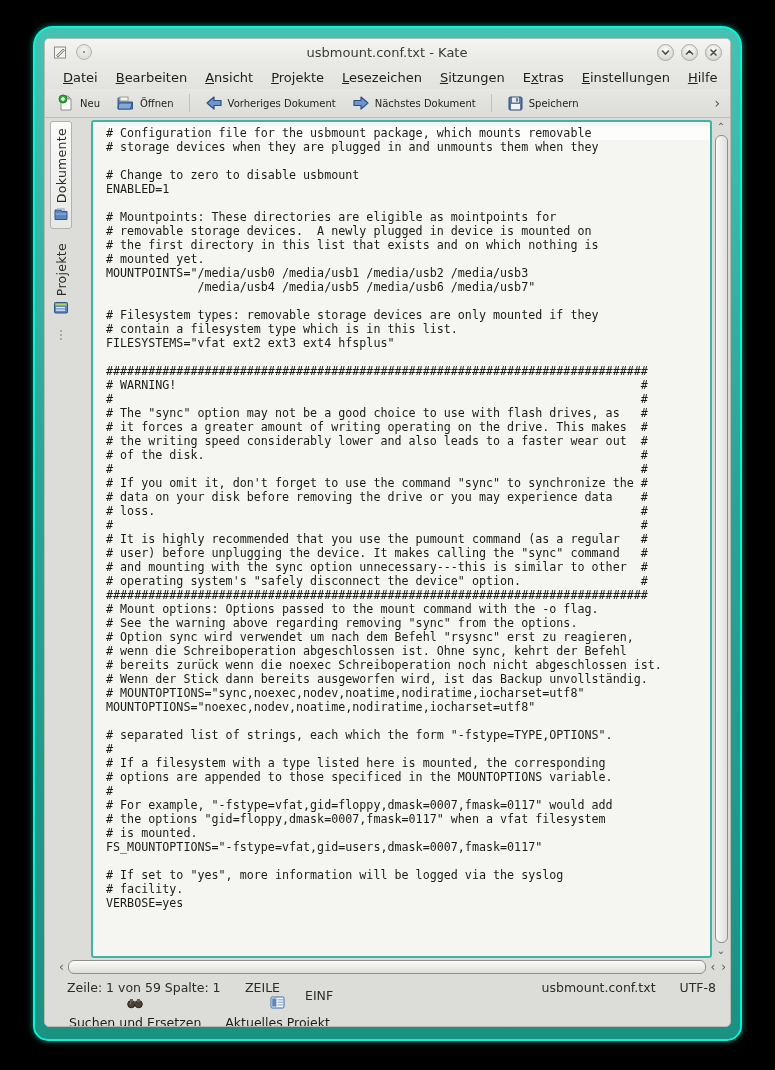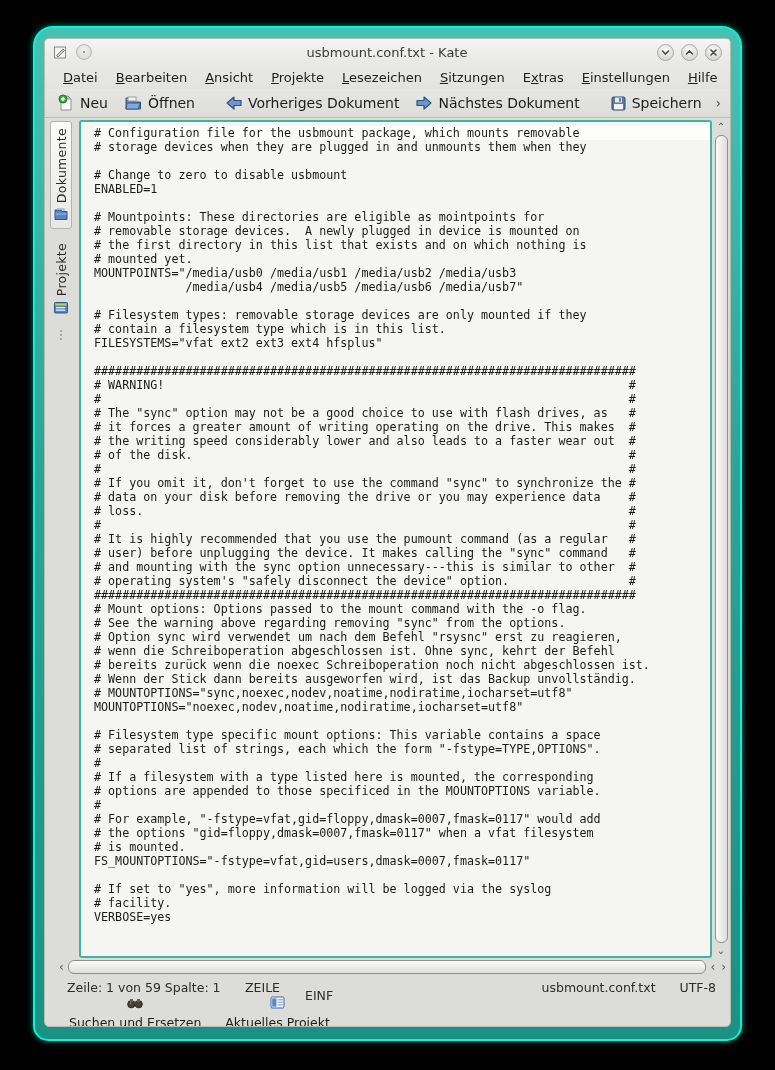--- a/index.html
+++ b/index.html
@@ -36,35 +36,35 @@
     display:flex;align-items:center;justify-content:center;box-sizing:border-box;}
   .dotbtn i{width:2px;height:2px;border-radius:50%;background:#777;}
   
   .menubar{height:24px;display:flex;align-items:center;gap:2px;padding:0 10px;
     background:linear-gradient(180deg,#e9e9e6,#e2e2df);font-size:13px;flex:0 0 auto;}
   .menu-item{padding:2px 8px;white-space:nowrap;}
   .menu-item u{text-decoration:underline;}
   
   .toolbar{height:28px;display:flex;align-items:center;padding:0 6px;gap:4px;
     background:linear-gradient(180deg,#e6e6e3,#dcdcd8);border-bottom:1px solid #bdbdb8;flex:0 0 auto;}
-  .tool-btn{display:flex;align-items:center;gap:5px;padding:2px 6px;font-size:14px;white-space:nowrap;border-radius:3px;}
+  .tool-btn{display:flex;align-items:center;gap:5px;padding:2px 6px;font-size:10px;white-space:nowrap;border-radius:3px;}
   .tool-sep{width:1px;height:18px;background:#c2c2bd;margin:0 5px;}
   .overflow{margin-left:auto;color:#55555  2;font-size:14px;padding:0 4px;color:#555;}
   
   .main{flex:1 1 auto;display:flex;min-height:0;}
   .tabbar{width:32px;flex:0 0 auto;display:flex;flex-direction:column;align-items:center;padding-top:3px;position:relative;}
   .side-tab{display:flex;flex-direction:column;align-items:center;gap:4px;padding:6px 2px;border-radius:3px;margin-bottom:8px;}
   .side-tab.active{background:linear-gradient(180deg,#fbfbfa,#e8e8e5);border:1px solid #b3b3ae;box-shadow:0 1px 1px rgba(255,255,255,.8) inset;}
   .side-tab .vtext{writing-mode:vertical-rl;transform:rotate(180deg);font-size:12.5px;color:#2a2a28;letter-spacing:.3px;}
   .grip{position:absolute;top:212px;left:50%;transform:translateX(-50%);display:flex;flex-direction:column;gap:2px;}
   .grip i{width:2px;height:2px;border-radius:50%;background:#9a9a96;}
   .editor-zone{flex:1 1 auto;display:flex;min-width:0;padding:2px 0 0 2px;}
   .editor{
     flex:1 1 auto;border:2px solid #3db4a4;border-radius:3px;background:#f5f5f2;
-    overflow:hidden;position:relative;box-sizing:border-box;
+    overflow:hidden;position:relative;box-sizing:border-box;margin-left:12px;
   }
   .code{position:absolute;left:13px;top:4px;right:0;
     font-family:"DejaVu Sans Mono","Liberation Mono",monospace;
     font-size:11.7px;line-height:14px;color:#1a1a18;}
   .line{height:14px;white-space:pre;}
   .line.current{background:#fdfdfc;box-shadow:0 0 0 1px #ececے e8;width:620px;}
   .vscroll{width:18px;flex:0 0 auto;display:flex;flex-direction:column;align-items:center;padding:1px 0;}
   .scroll-arrow{color:#5a5a57;font-size:10px;height:12px;line-height:12px;}
   .vthumb{flex:1 1 auto;width:11px;margin:2px 0;border-radius:6px;
     background:linear-gradient(90deg,#fbfbfa,#dededa);border:1px solid #8f8f8b;}
@@ -259,21 +259,20 @@
               <div class="line">#############################################################################</div>
               <div class="line"># Mount options: Options passed to the mount command with the -o flag.</div>
               <div class="line"># See the warning above regarding removing "sync" from the options.</div>
               <div class="line"># Option sync wird verwendet um nach dem Befehl "rsysnc" erst zu reagieren,</div>
               <div class="line"># wenn die Schreiboperation abgeschlossen ist. Ohne sync, kehrt der Befehl</div>
               <div class="line"># bereits zurück wenn die noexec Schreiboperation noch nicht abgeschlossen ist.</div>
               <div class="line"># Wenn der Stick dann bereits ausgeworfen wird, ist das Backup unvollständig.</div>
               <div class="line"># MOUNTOPTIONS="sync,noexec,nodev,noatime,nodiratime,iocharset=utf8"</div>
               <div class="line">MOUNTOPTIONS="noexec,nodev,noatime,nodiratime,iocharset=utf8"</div>
               <div class="line"></div>
-              <div class="line"># Filesystem type specific mount options: This variable contains a space</div>
               <div class="line"># separated list of strings, each which the form "-fstype=TYPE,OPTIONS".</div>
               <div class="line">#</div>
               <div class="line"># If a filesystem with a type listed here is mounted, the corresponding</div>
               <div class="line"># options are appended to those specificed in the MOUNTOPTIONS variable.</div>
               <div class="line">#</div>
               <div class="line"># For example, "-fstype=vfat,gid=floppy,dmask=0007,fmask=0117" would add</div>
               <div class="line"># the options "gid=floppy,dmask=0007,fmask=0117" when a vfat filesystem</div>
               <div class="line"># is mounted.</div>
               <div class="line">FS_MOUNTOPTIONS="-fstype=vfat,gid=users,dmask=0007,fmask=0117"</div>
               <div class="line"></div>

